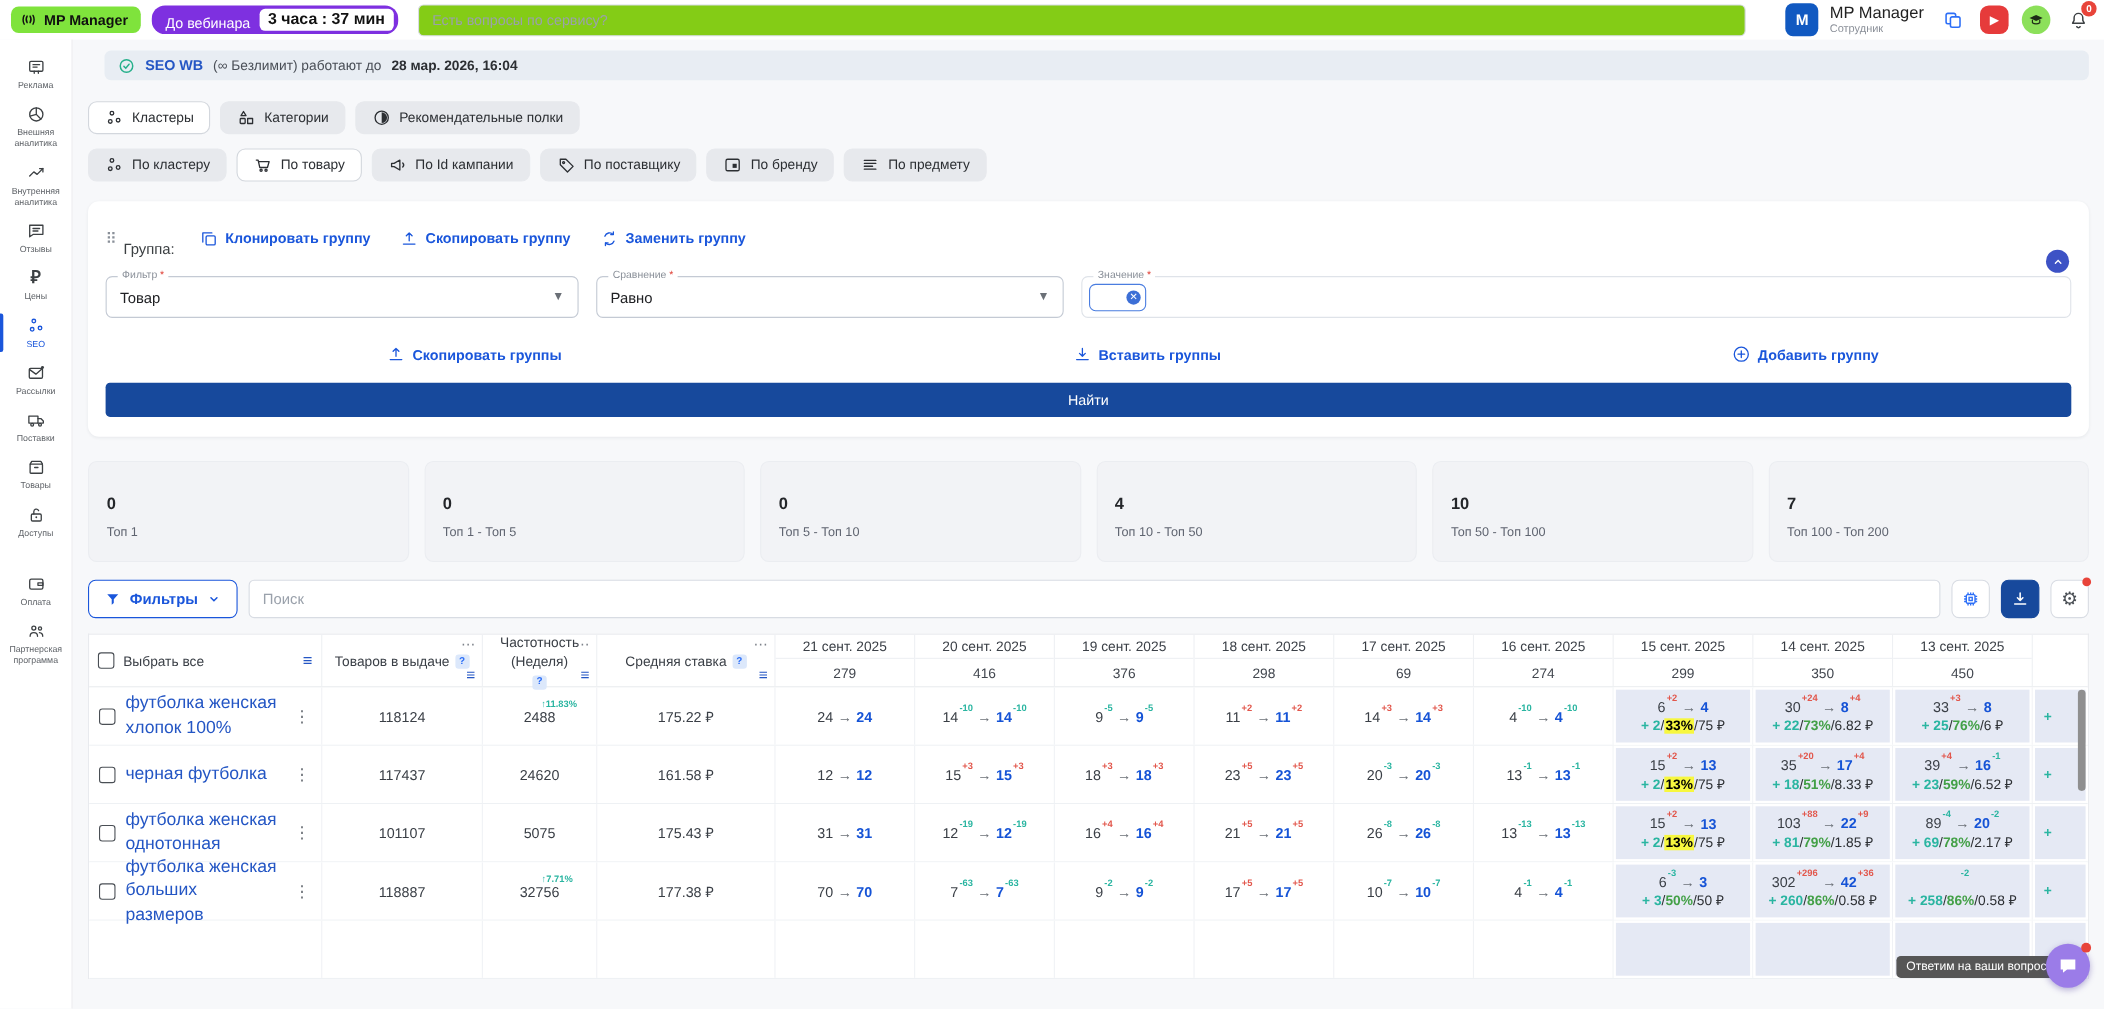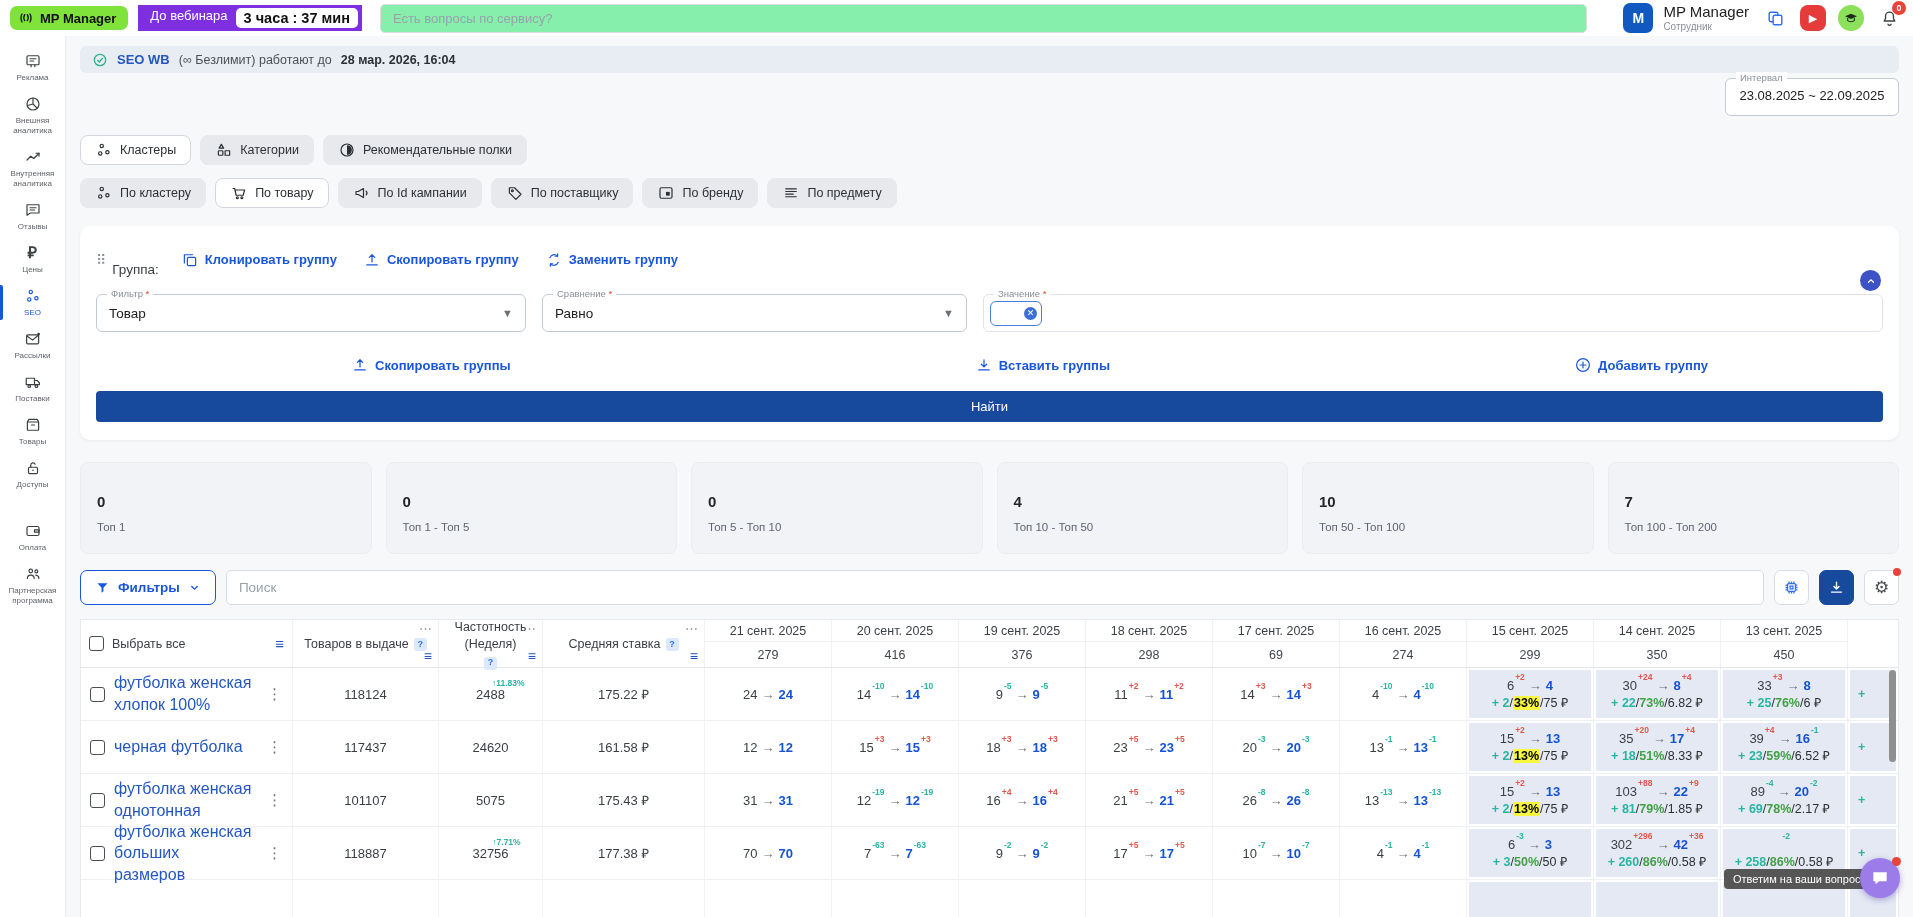--- a/index.html
+++ b/index.html
@@ -2,24 +2,24 @@
 <html style="--accent-blue: #1a56db; --button-blue: #17499c; --logo-green: #7fe33c; --webinar-purple: #7e30e0; --up-red: #e2574c; --down-teal: #2ab5a1; --pct-green: #43a047; --highlight-yellow: #f7f73f; --cell-lavender: #e5e9f4;"><head>
 <meta charset="utf-8">
 <style>
   * { margin:0; padding:0; box-sizing:border-box; }
   html,body { width:1913px; height:917px; overflow:hidden; font-family:"Liberation Sans", sans-serif; background:#f7f8fa; }
   .app { display:flex; flex-direction:column; height:917px; }
 
   
   .topbar { height:36px; background:#fff; display:flex; align-items:center; padding:0 10px; gap:10px; flex:none; }
   .logo-badge { background:var(--logo-green,#7fe33c); border-radius:7px; padding:4px 12px 4px 8px; display:flex; align-items:center; gap:6px; font-size:13px; font-weight:bold; color:#101010; }
-  .webinar-pill { background:var(--webinar-purple,#7e30e0); border-radius:0; padding:3px 4px 3px 12px; display:flex; align-items:flex-start; gap:8px; }
+  .webinar-pill { background:var(--webinar-purple,#7e30e0); border-radius:12px; padding:3px 4px 3px 12px; display:flex; align-items:flex-end; gap:8px; }
   .webinar-pill .wlabel { color:#fff; font-size:13px; }
   .webinar-pill .wtimer { background:#fff; border-radius:5px; padding:2px 8px; font-size:14.5px; font-weight:bold; color:#111; }
-  .top-search { flex:1; margin:0 26px 0 8px; height:29px; border:1px solid #d8dce3; border-radius:5px; padding:0 12px; font-size:13px; color:#333; background:#86efac; }
+  .top-search { flex:1; margin:0 26px 0 8px; height:29px; border:1px solid #d8dce3; border-radius:5px; padding:0 12px; font-size:13px; color:#333; background:#84cc16; }
   .top-search::placeholder { color:#9aa1ab; }
   .avatar { width:30px; height:30px; background:#1159c1; border-radius:7px; color:#fff; font-weight:bold; font-size:14px; display:flex; align-items:center; justify-content:center; flex:none; }
   .user-block { line-height:1.1; margin-right:2px; }
   .user-name { font-size:15px; color:#222; }
   .user-role { font-size:10px; color:#8a8f98; }
   .tb-icon { position:relative; display:flex; align-items:center; justify-content:center; width:28px; height:28px; cursor:pointer; flex:none; }
   .play-chip { width:26px; height:26px; background:#e63b3b; border-radius:8px; color:#fff; font-size:11px; display:flex; align-items:center; justify-content:center; }
   .grad-chip { width:26px; height:26px; background:#8ce05a; border-radius:50%; display:flex; align-items:center; justify-content:center; }
   .badge { position:absolute; top:-3px; right:-3px; background:#e8443a; color:#fff; border-radius:50%; min-width:14px; height:14px; font-size:9px; display:flex; align-items:center; justify-content:center; font-weight:bold; }
 
@@ -28,21 +28,21 @@
   .sidebar { width:66px; background:#fff; border-right:1px solid #ececef; padding-top:10px; flex:none; overflow:hidden; }
   .sb-item { display:flex; flex-direction:column; align-items:center; padding:5px 1px 6px; cursor:pointer; position:relative; color:#3c4043; }
   .sb-label { font-size:8px; color:#5f6368; text-align:center; line-height:1.25; margin-top:2px; }
   .sb-icon { height:20px; display:flex; align-items:center; }
   .sb-item.active { color:var(--accent-blue,#1a56db); }
   .sb-item.active .sb-label { color:var(--accent-blue,#1a56db); }
   .sb-item.active::before { content:""; position:absolute; left:0; top:4px; bottom:4px; width:3px; background:var(--accent-blue,#1a56db); border-radius:0 2px 2px 0; }
   .content { flex:1; padding:10px 14px 0; position:relative; min-width:0; }
 
   
-  .banner { height:27px; background:#e8edf3; border-radius:6px; display:flex; align-items:center; gap:9px; padding:4px 12px; font-size:12.5px; color:#4a4f57; }
+  .banner { height:27px; background:#e8edf3; border-radius:6px; display:flex; align-items:center; gap:9px; padding:4px 12px; font-size:12.5px; color:#4a4f57;margin-left:15px; }
   .banner .bn-product { color:#2456c4; font-weight:bold; font-size:13px; cursor:pointer; }
   .banner .bn-date { font-weight:bold; color:#2c2f33; }
   .interval-row { display:flex; justify-content:flex-end; margin-top:5px; height:38px; }
   .ffield { position:relative; border:1px solid #c4cad4; border-radius:6px; background:#fff; }
   .flabel { position:absolute; top:-7px; left:10px; background:#fff; padding:0 4px; font-size:9.5px; color:#8a9099; white-space:nowrap; }
   .flabel .req { color:#e0443a; }
   .interval-field { width:172px; height:32px; display:flex; align-items:center; justify-content:center; font-size:13px; color:#202124; cursor:pointer; }
 
   
   .tabs-row { display:flex; gap:9px; }
@@ -306,26 +306,20 @@
             <svg width="16" height="16" viewBox="0 0 24 24" fill="none" stroke="#27b08b" stroke-width="2" stroke-linecap="round">
               <circle cx="12" cy="12" r="8.5"></circle>
               <path d="M8.5 12.5l2.5 2.5 4.5-5.5"></path>
             </svg>
           </span>
         <span class="bn-product">SEO WB</span>
         <span>(∞ Безлимит) работают до</span>
         <span class="bn-date">28 мар. 2026, 16:04</span>
       </div>
 
-      <div class="interval-row">
-        <div class="ffield">
-          <span class="flabel">Интервал</span>
-          <div class="interval-field">23.08.2025 ~ 22.09.2025</div>
-        </div>
-      </div>
 
       <div class="tabs-row tabs-primary">
           <div class="tab-pill active">
             <span>
               <svg width="18" height="18" viewBox="0 0 24 24" fill="none" stroke="currentColor" stroke-width="1.6" stroke-linecap="round" stroke-linejoin="round">
                 <circle cx="9" cy="6.5" r="2.2"></circle>
                 <circle cx="7" cy="16.5" r="2.2"></circle>
                 <circle cx="16.5" cy="15" r="2.2"></circle>
               </svg>
             </span>

